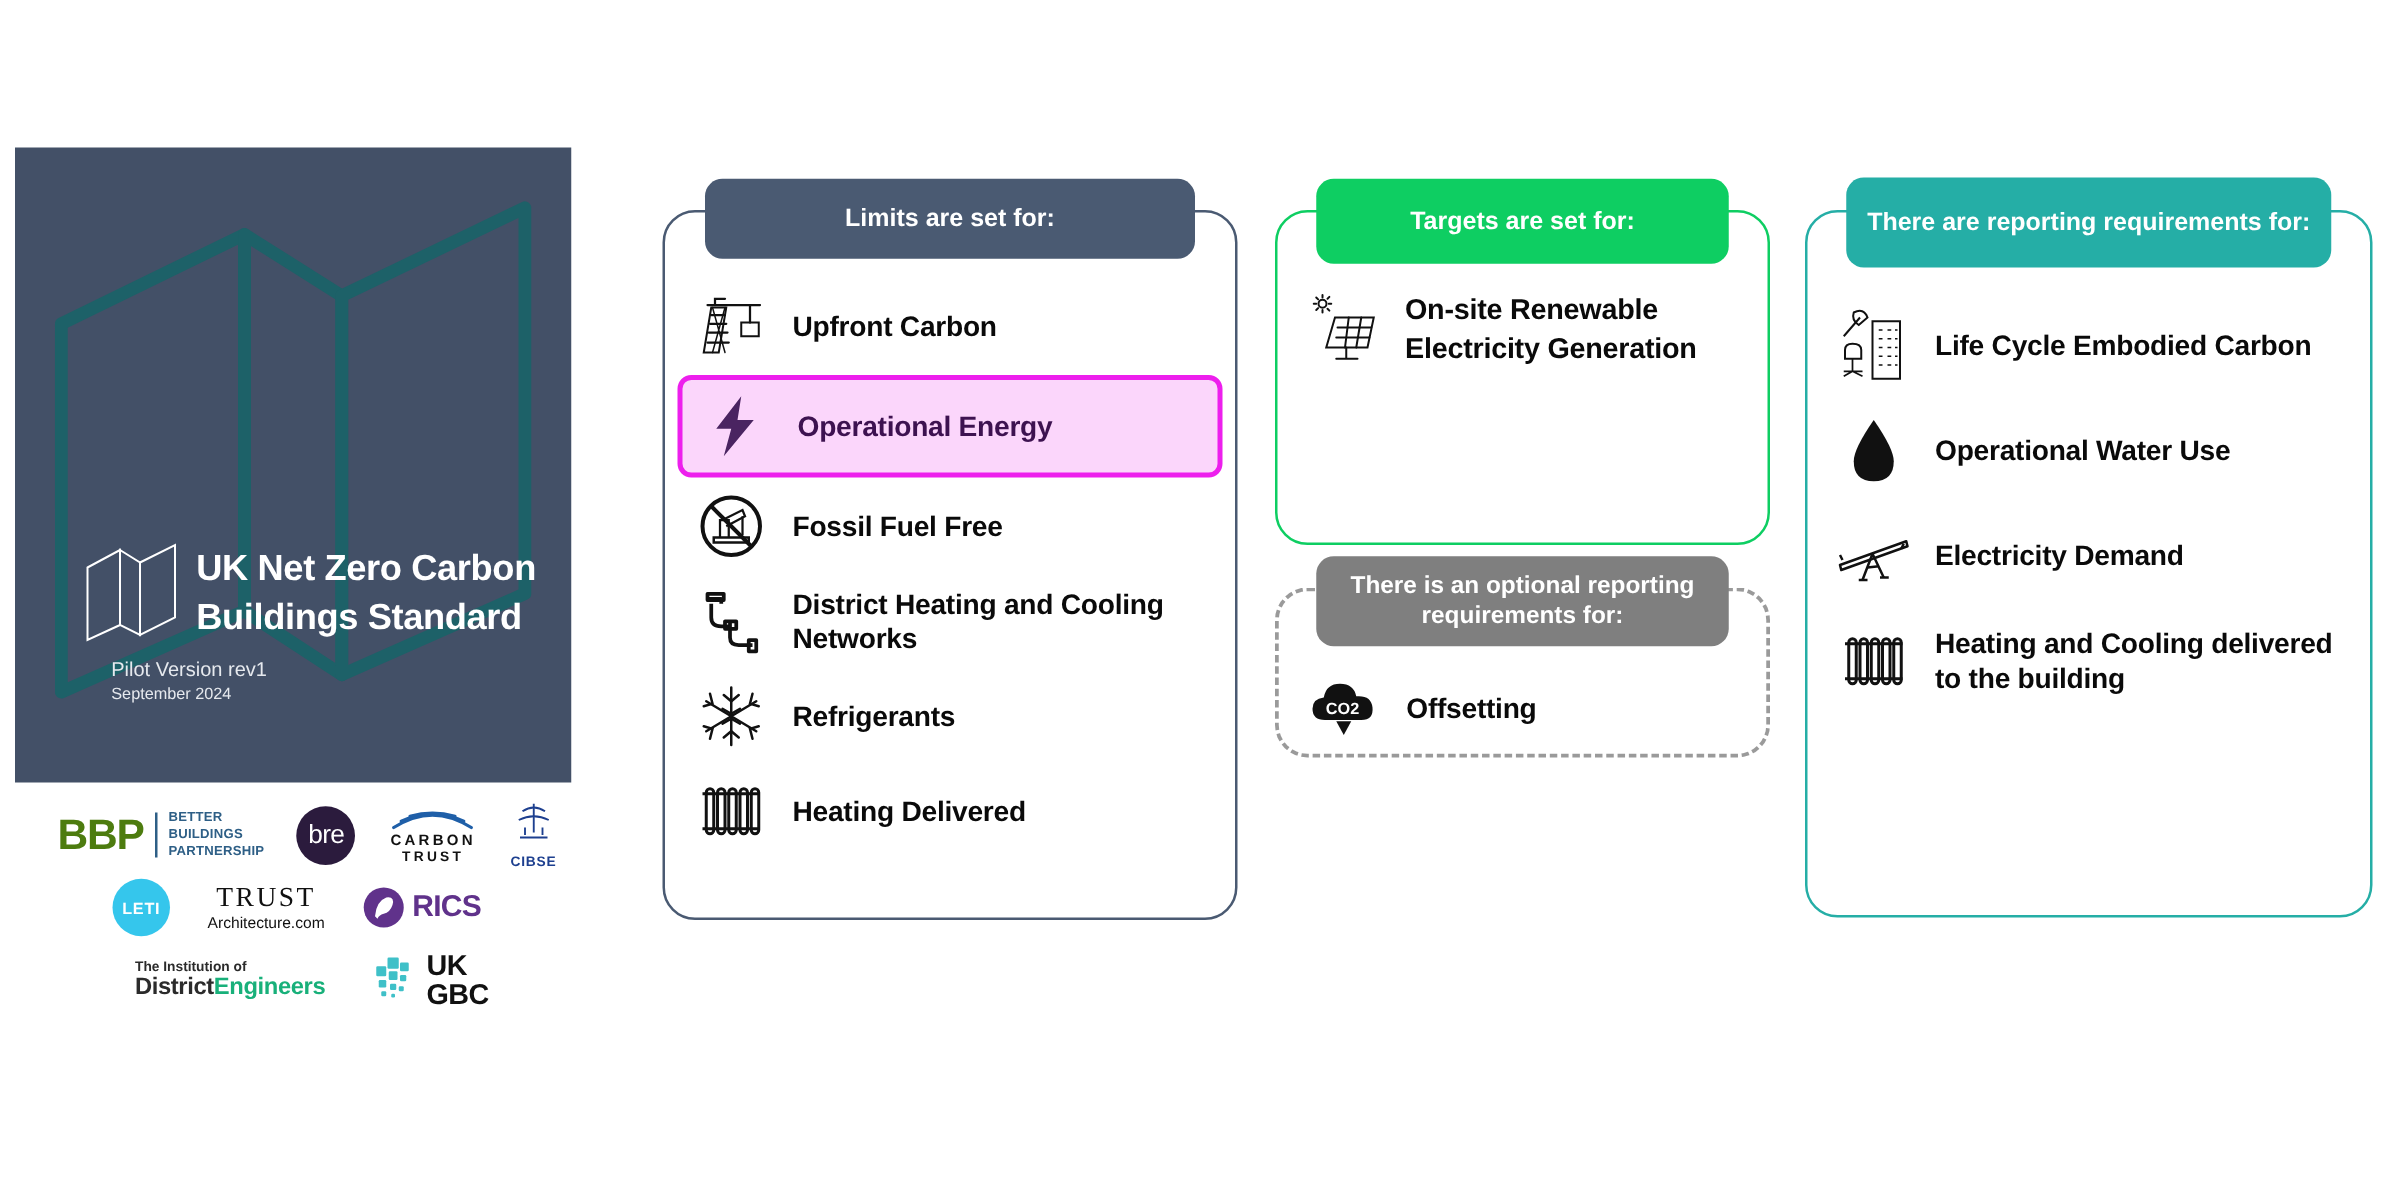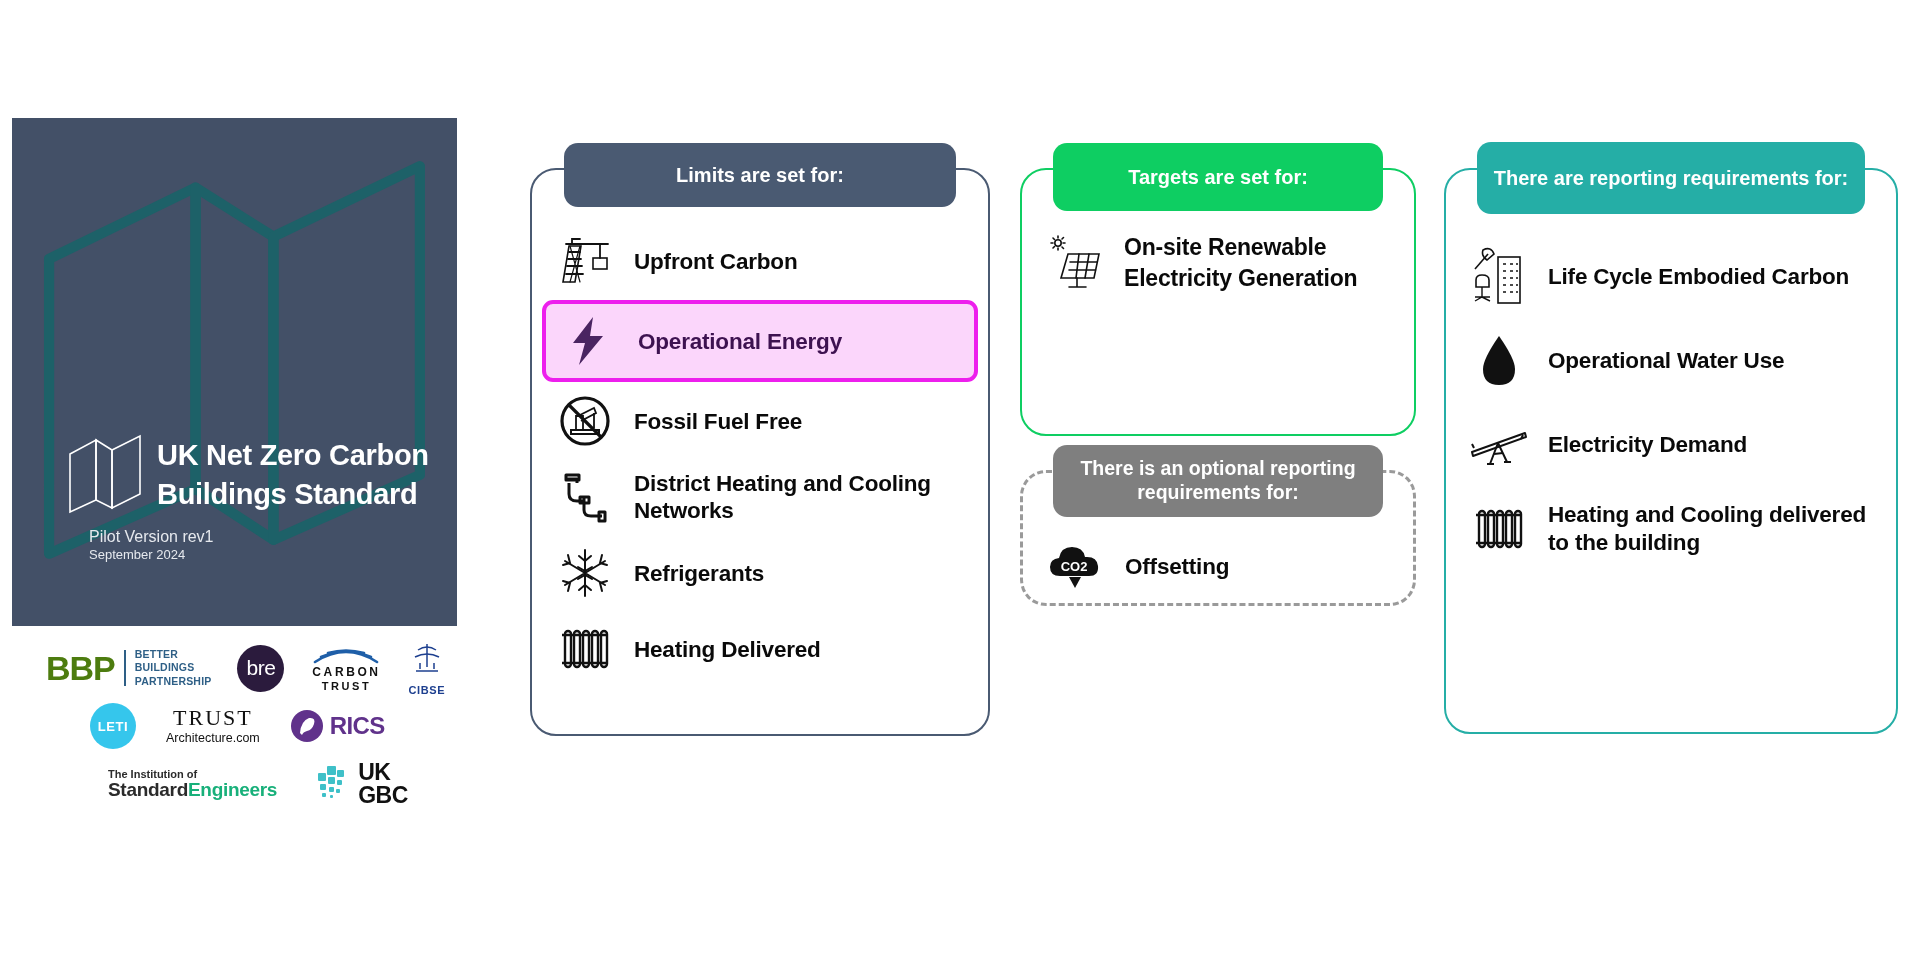--- a/index.html
+++ b/index.html
@@ -271,21 +271,21 @@
             <circle cx="17" cy="17" r="16" fill="#60328b"></circle>
             <path d="M10 24 Q11 12 19 9 Q26 8 24 15 Q22 21 17 22 Q13 23 12 26 Z" fill="#ffffff"></path>
           </svg>
           <div class="rtext">RICS</div>
         </div>
       </div>
 
       <div class="logo-row logo-row-3">
         <div class="istructe">
           <div class="i1">The Institution of</div>
-          <div class="i2"><span>Standard</span><span class="green">Engineers</span></div>
+          <div class="i2"><span>District</span><span class="green">Engineers</span></div>
         </div>
 
         <div class="ukgbc">
           <svg width="40" height="40" viewBox="0 0 40 40">
             <g fill="#3fc0c8">
               <rect x="16" y="2" width="9" height="9" rx="1"></rect>
               <rect x="26" y="6" width="7" height="7" rx="1"></rect>
               <rect x="7" y="9" width="8" height="8" rx="1"></rect>
               <rect x="17" y="13" width="7" height="7" rx="1"></rect>
               <rect x="26" y="16" width="5" height="5" rx="1"></rect>

